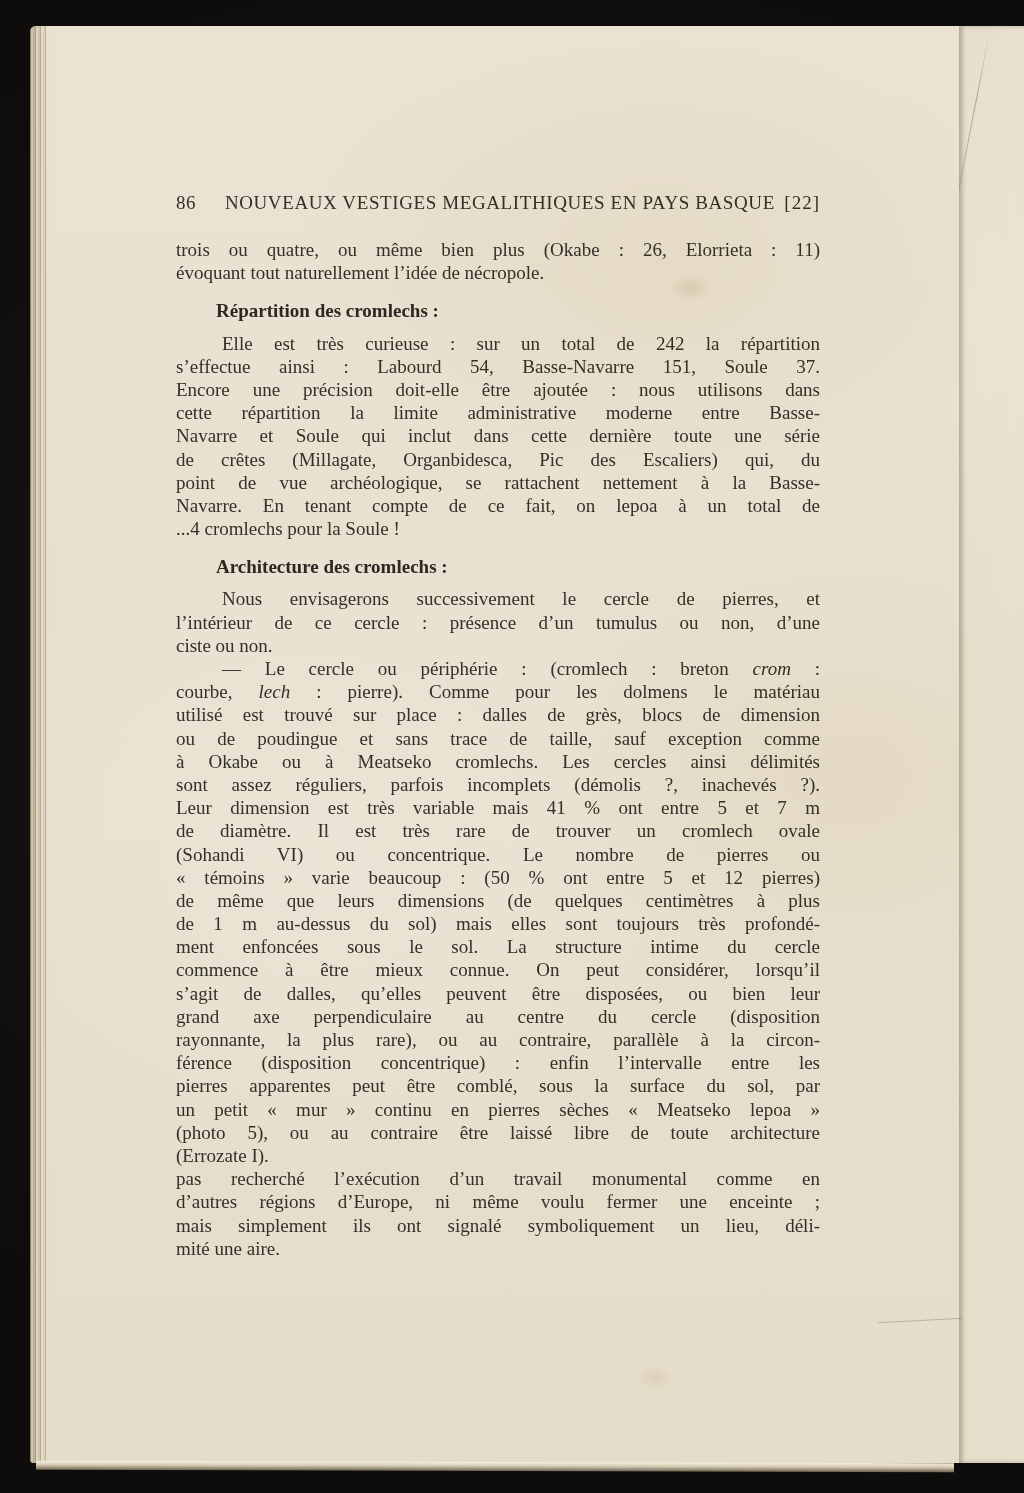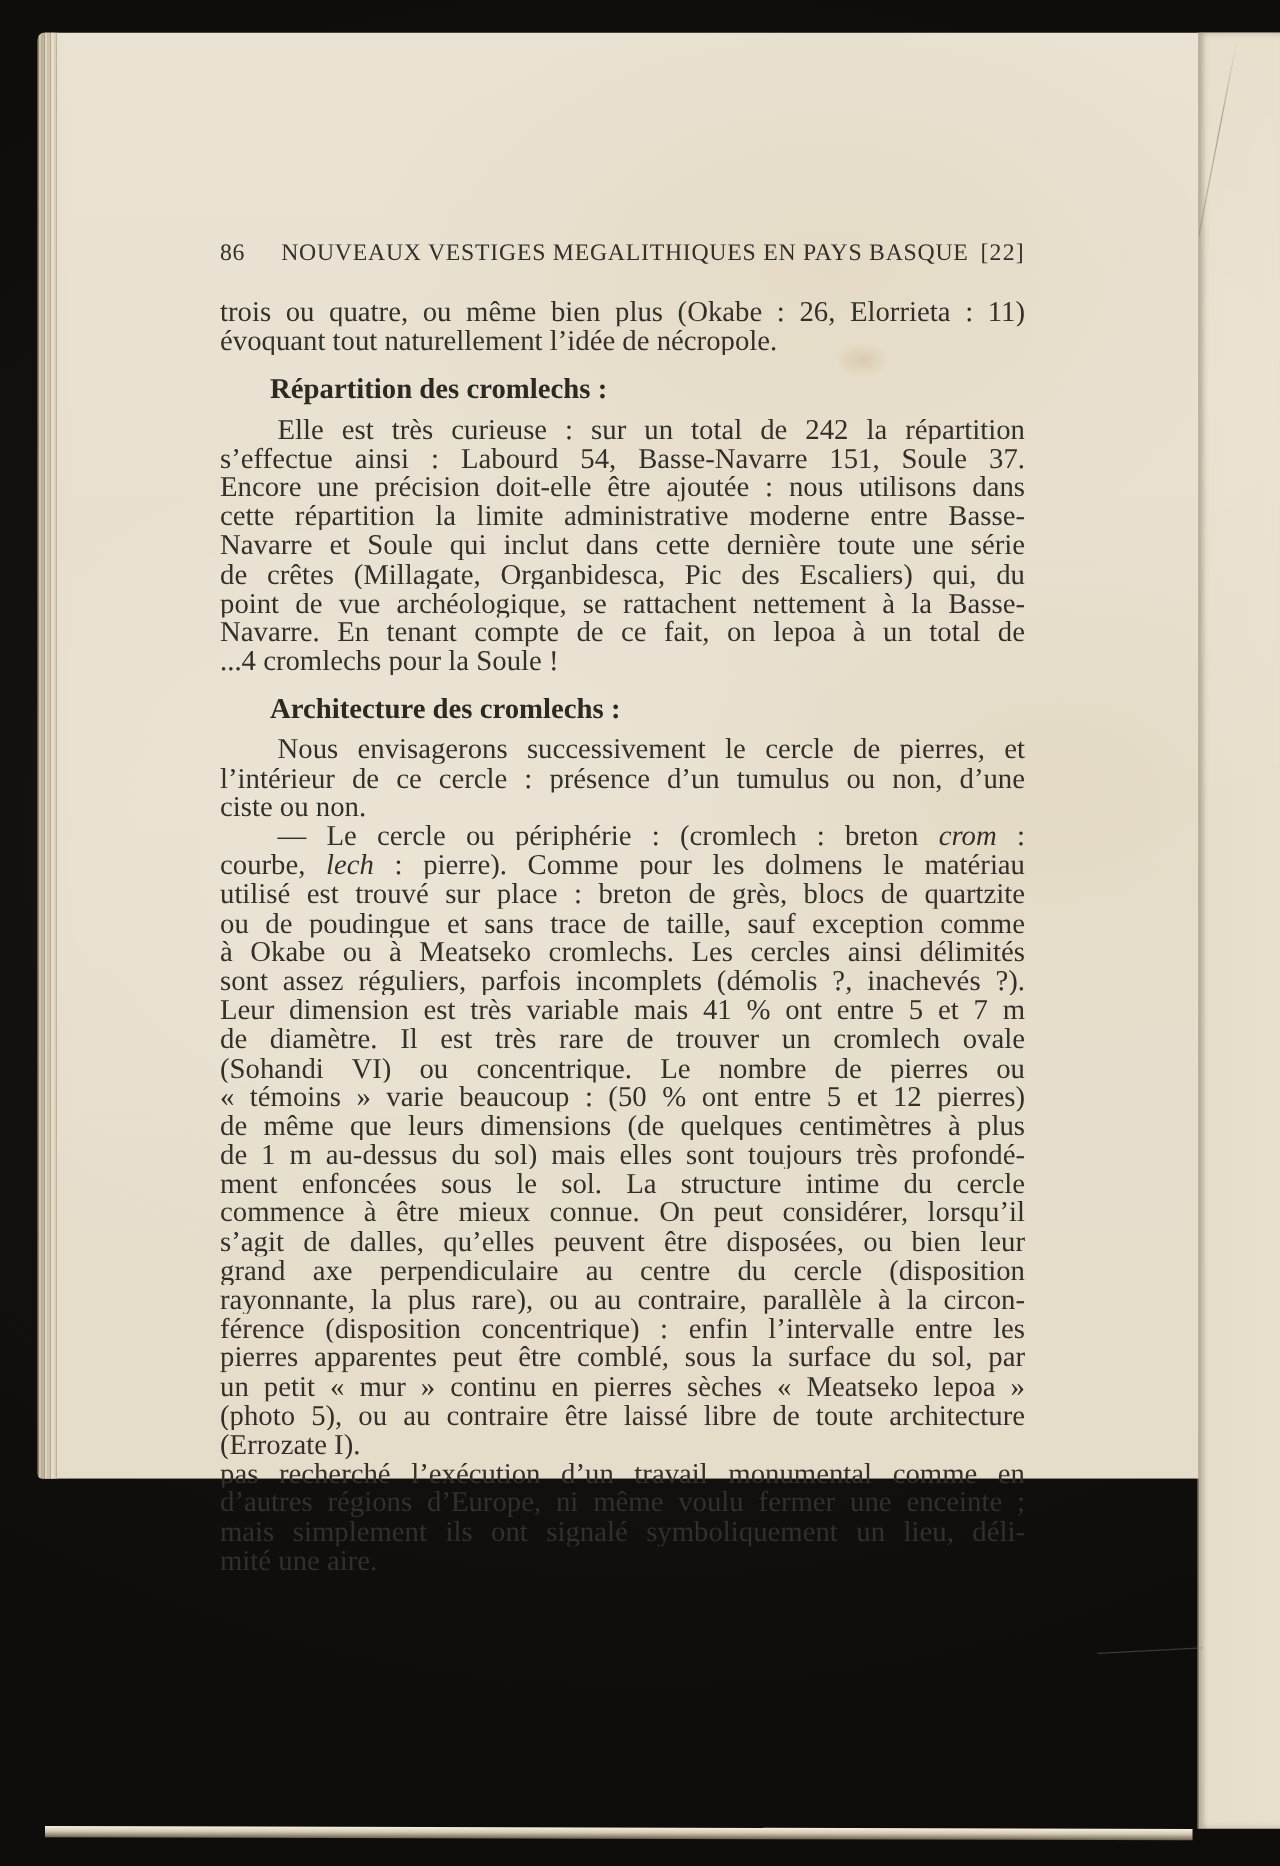--- a/index.html
+++ b/index.html
@@ -13,21 +13,21 @@
     background:
       radial-gradient(300px 500px at 10% 20%, rgba(255,255,255,.15), transparent 70%),
       linear-gradient(90deg,#d9cfb9 0,#e6decb 6px,#e8e0cd 100%);
     border-left:1px solid #9e927b;
     box-shadow:inset 3px 0 5px rgba(95,85,62,.35);}
   .crease-top{position:absolute;left:30px;top:6px;width:1px;height:225px;
     background:linear-gradient(180deg,rgba(122,110,88,.0),rgba(122,110,88,.55) 30%,rgba(122,110,88,.15));
     transform:rotate(11deg);transform-origin:top left;}
 
   
-  .page{position:absolute;left:30px;top:26px;width:929px;height:1157px;
+  .page{position:absolute;left:30px;top:26px;width:929px;height:1437px;
     border-radius:6px 0 0 4px;
     background:
       radial-gradient(30px 20px at 660px 262px, rgba(188,158,108,.28), transparent 70%),
       radial-gradient(26px 18px at 625px 1352px, rgba(188,158,108,.22), transparent 70%),
       radial-gradient(520px 340px at 68% 16%, rgba(209,190,152,.20), transparent 70%),
       radial-gradient(420px 300px at 88% 52%, rgba(205,186,146,.16), transparent 72%),
       radial-gradient(560px 460px at 30% 58%, rgba(255,255,255,.16), transparent 75%),
       linear-gradient(90deg, rgba(176,160,128,.28) 0px, rgba(222,211,188,.25) 10px, rgba(0,0,0,0) 26px),
       linear-gradient(180deg,#eae3d3 0%,#e8e0cf 45%,#e5ddca 100%);}
   
@@ -45,21 +45,21 @@
 
   
   .header{position:absolute;left:146px;top:166px;width:644px;display:flex;align-items:baseline;
     color:var(--ink,#33302a);font-size:19px;letter-spacing:.4px;}
   .header .pageno{width:52px;}
   .header .title{flex:1;text-align:center;letter-spacing:.6px;white-space:nowrap;}
   .header .ref{width:48px;text-align:right;letter-spacing:1px;}
 
   
   .body{position:absolute;left:146px;top:212px;width:644px;color:var(--ink,#33302a);
-    font-size:23px;line-height:23.2px;}
+    font-size:19px;line-height:23.2px;}
   .line{text-align:justify;text-align-last:justify;-moz-text-align-last:justify;
     height:23.2px;overflow:hidden;white-space:normal;}
   .line.last{text-align-last:left;-moz-text-align-last:left;}
   .line.first{text-indent:46px;}
   .heading{font-weight:bold;text-indent:40px;margin:15px 0 9px 0;color:#2c2922;}
   .para{margin:0;}
   i{font-style:italic;}
 </style>
 </head>
 <body>
@@ -94,21 +94,21 @@
         </div>
         <div class="heading">Architecture des cromlechs :</div>
         <div class="para">
           <div class="line first"><span>Nous envisagerons successivement le cercle de pierres, et</span></div>
           <div class="line"><span>l’intérieur de ce cercle : présence d’un tumulus ou non, d’une</span></div>
           <div class="line last"><span>ciste ou non.</span></div>
         </div>
         <div class="para">
           <div class="line first"><span>— Le cercle ou périphérie : (cromlech : breton </span><i>crom</i><span> :</span></div>
           <div class="line"><span>courbe, </span><i>lech</i><span> : pierre). Comme pour les dolmens le matériau</span></div>
-          <div class="line"><span>utilisé est trouvé sur place : breton de grès, blocs de quartzite</span></div>
+          <div class="line"><span>utilisé est trouvé sur place : dalles de grès, blocs de dimension</span></div>
           <div class="line"><span>ou de poudingue et sans trace de taille, sauf exception comme</span></div>
           <div class="line"><span>à Okabe ou à Meatseko cromlechs. Les cercles ainsi délimités</span></div>
           <div class="line"><span>sont assez réguliers, parfois incomplets (démolis ?, inachevés ?).</span></div>
           <div class="line"><span>Leur dimension est très variable mais 41 % ont entre 5 et 7 m</span></div>
           <div class="line"><span>de diamètre. Il est très rare de trouver un cromlech ovale</span></div>
           <div class="line"><span>(Sohandi VI) ou concentrique. Le nombre de pierres ou</span></div>
           <div class="line"><span>« témoins » varie beaucoup : (50 % ont entre 5 et 12 pierres)</span></div>
           <div class="line"><span>de même que leurs dimensions (de quelques centimètres à plus</span></div>
           <div class="line"><span>de 1 m au-dessus du sol) mais elles sont toujours très profondé-</span></div>
           <div class="line"><span>ment enfoncées sous le sol. La structure intime du cercle</span></div>

